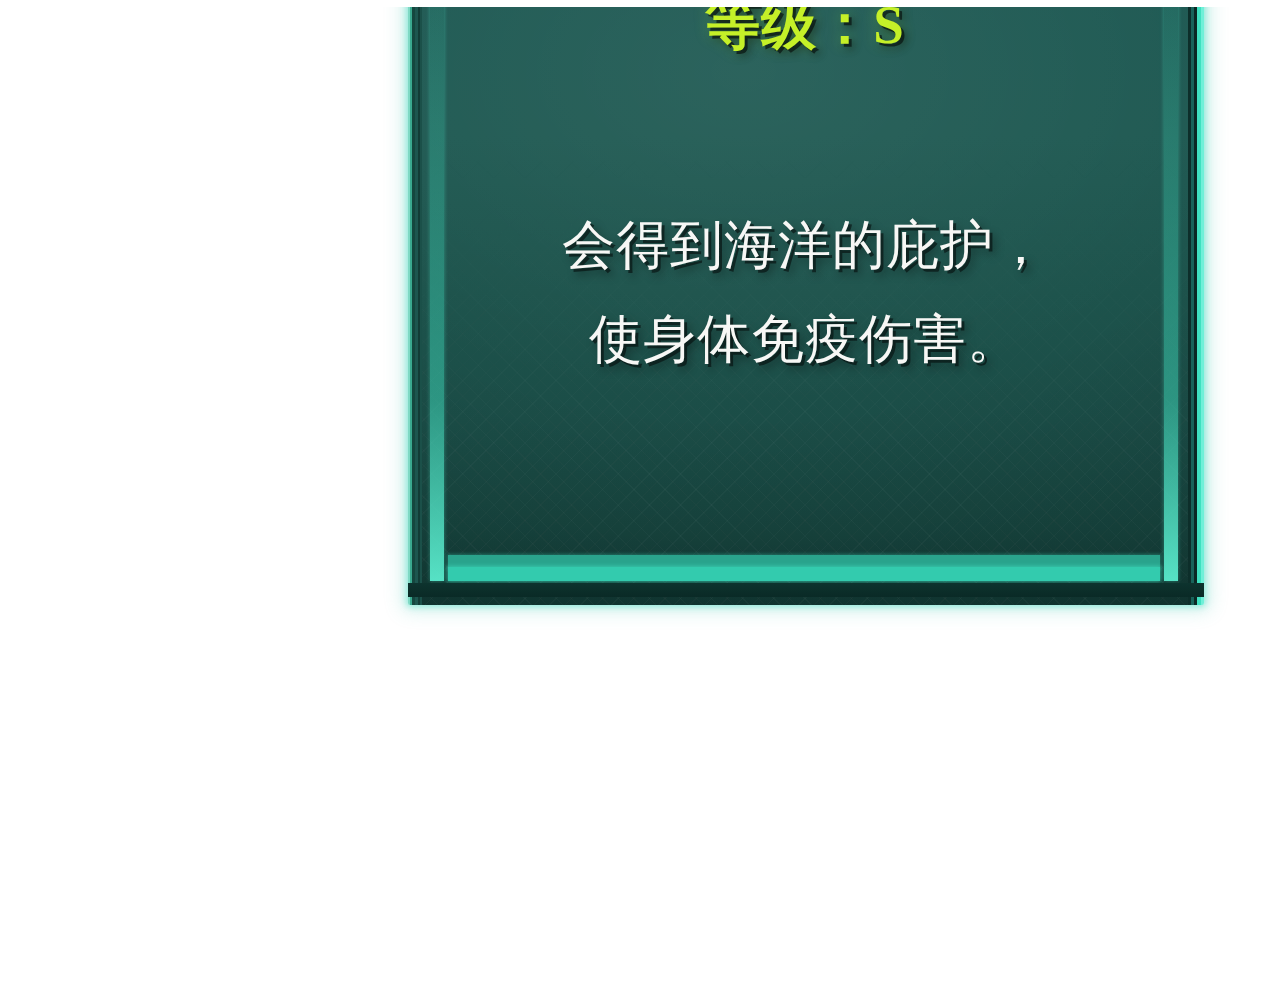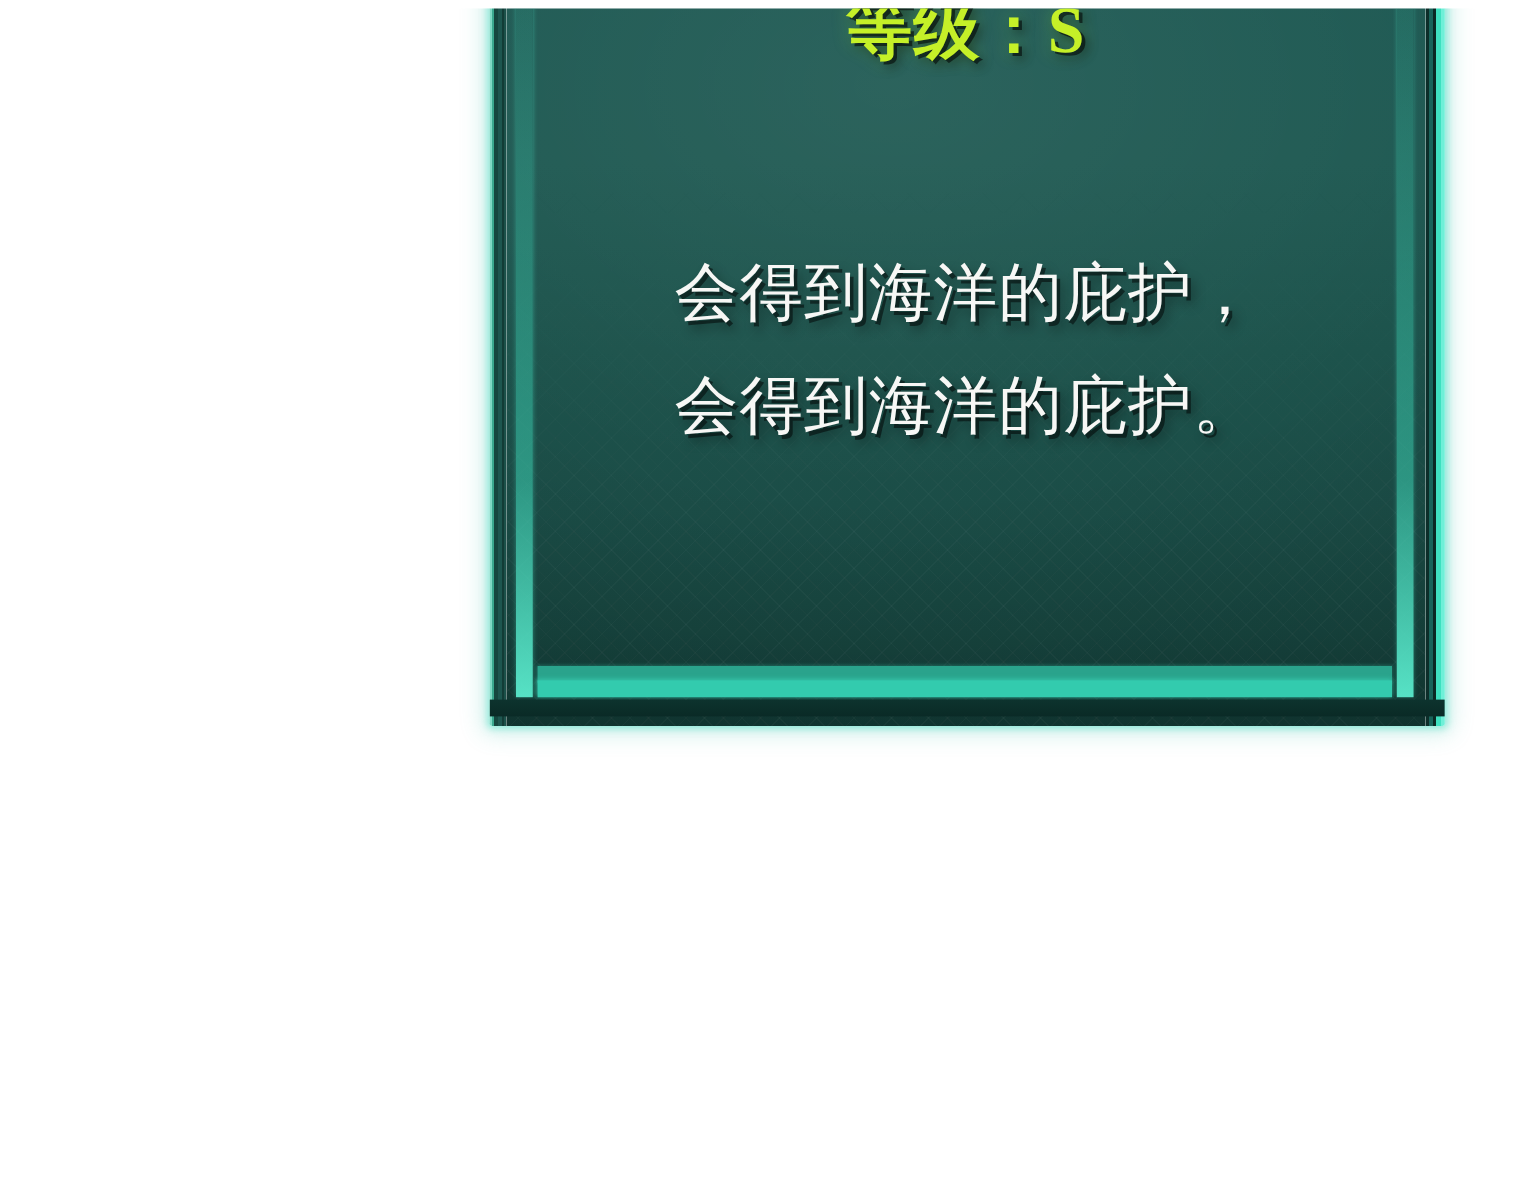--- a/index.html
+++ b/index.html
@@ -221,21 +221,21 @@
       <div class="bottom-rule-outer"></div>
       <div class="bottom-rule-base"></div>
 
       <div class="text-area">
 
         <div class="head-line">等级：S</div>
 
 
         <div class="desc-block">
           <div class="desc-line">会得到海洋的庇护，</div>
-          <div class="desc-line">会得到海洋的庇护。</div>
+          <div class="desc-line">使身体免疫伤害。</div>
         </div>
 
       </div>
 
     </div>
   </div>
 
 </div>
 
 </body></html>

